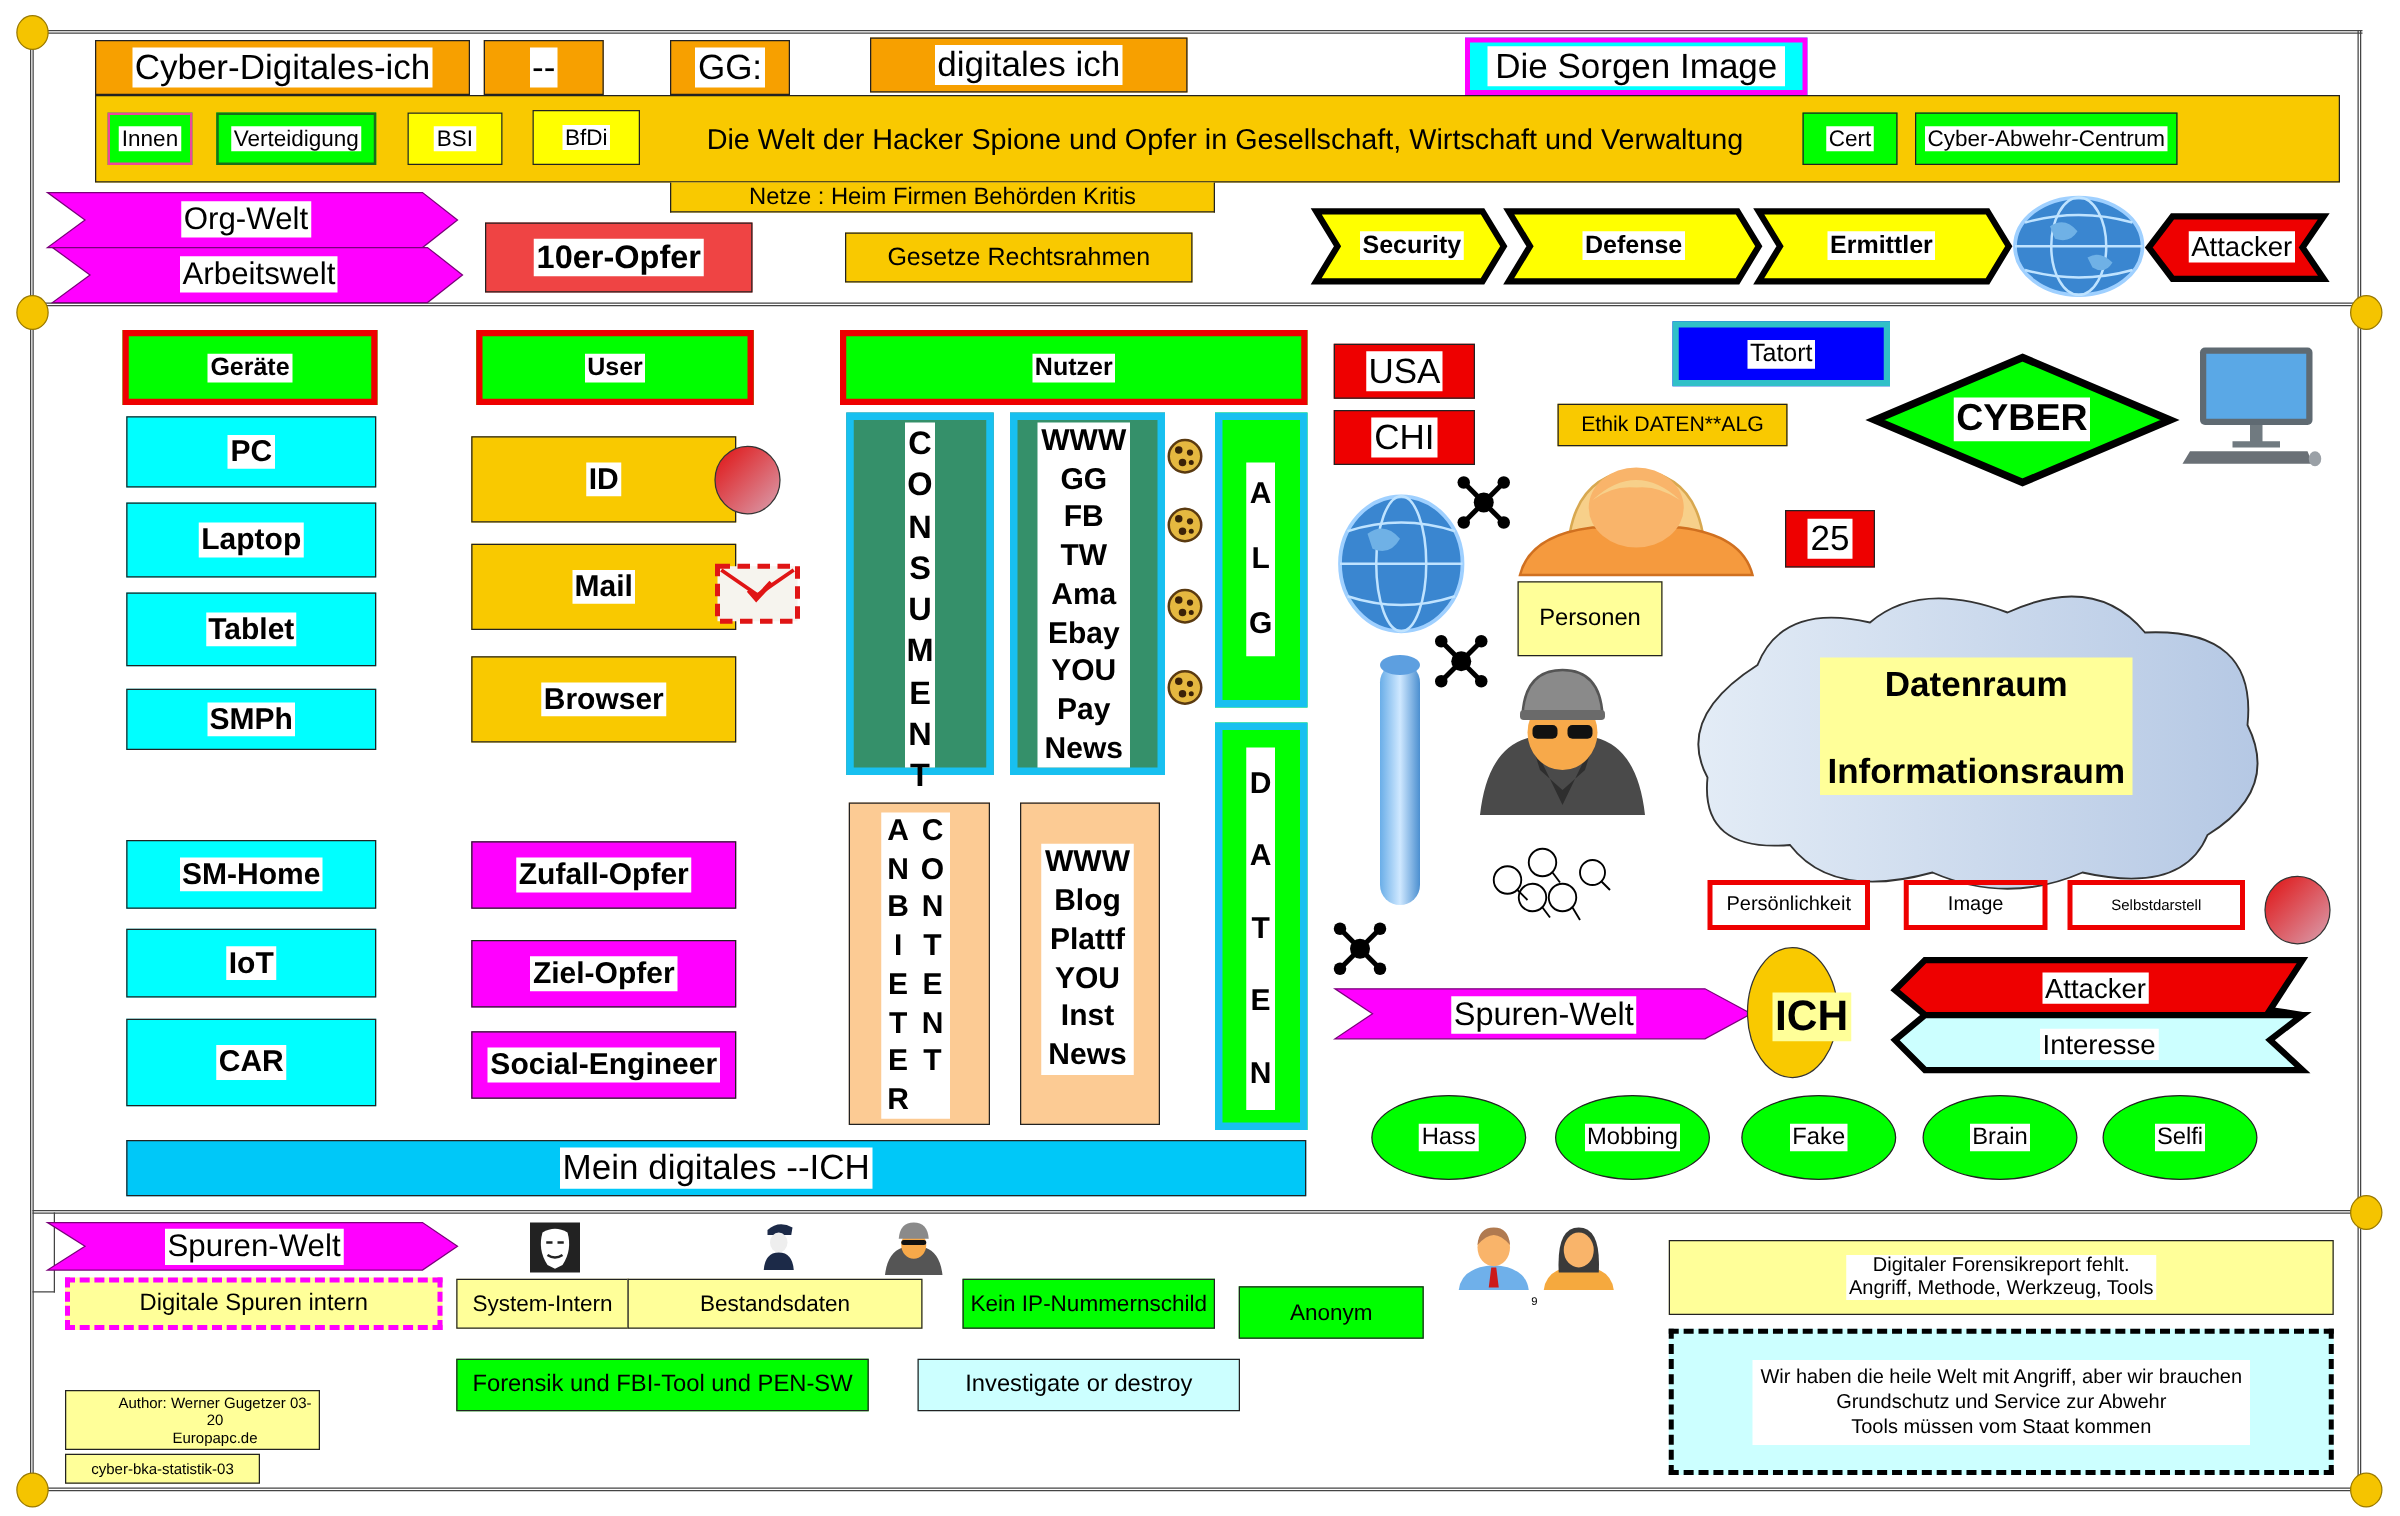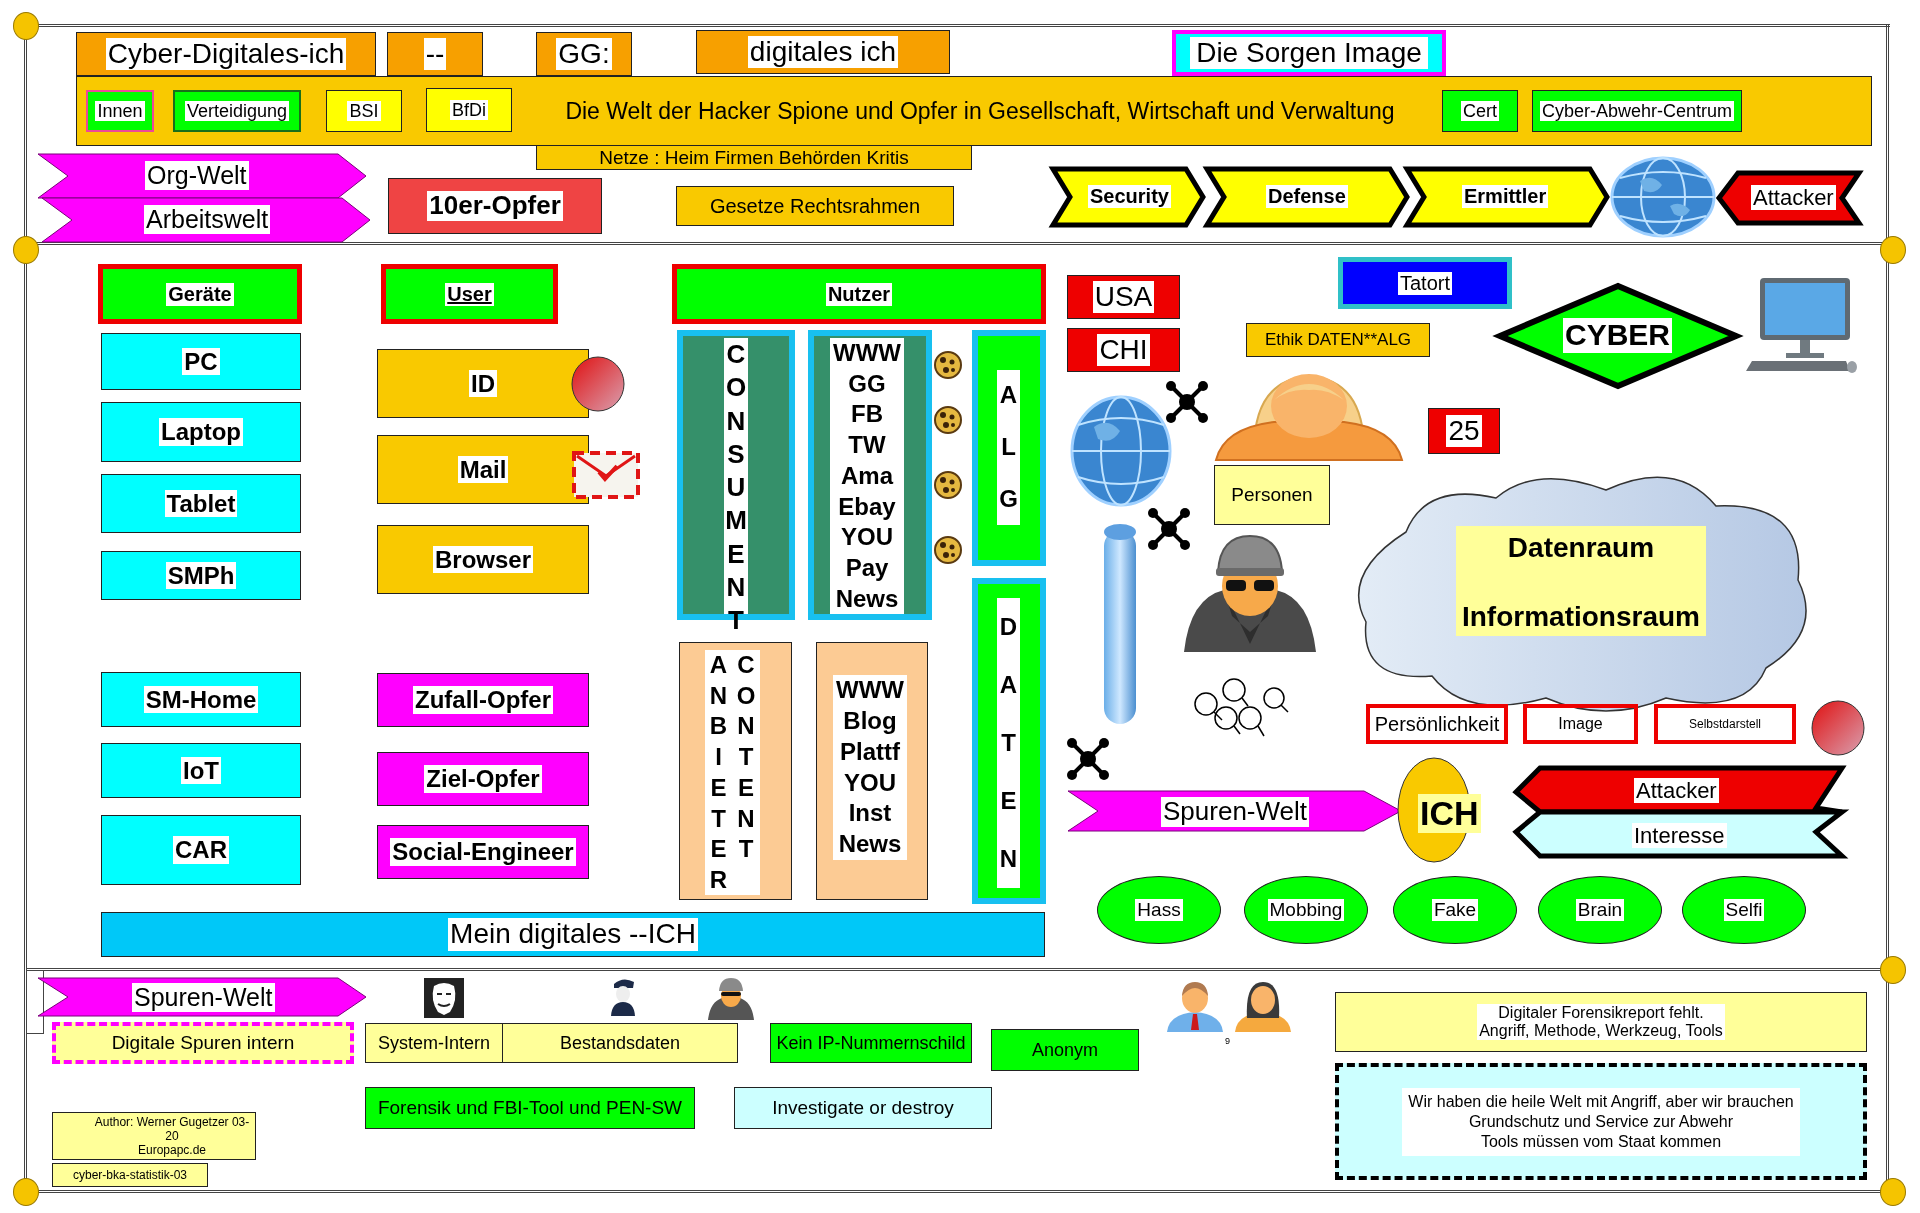--- a/index.html
+++ b/index.html
@@ -132,21 +132,21 @@
 <div class="box" style="left:101px;top:672px;width:200px;height:55px;background:#00ffff;font-size:24px;">
   <span class="lbl bold">SM-Home</span>
   </div>
 <div class="box" style="left:101px;top:743px;width:200px;height:55px;background:#00ffff;font-size:24px;">
   <span class="lbl bold">IoT</span>
   </div>
 <div class="box" style="left:101px;top:815px;width:200px;height:70px;background:#00ffff;font-size:24px;">
   <span class="lbl bold">CAR</span>
   </div>
 
-<div class="box" style="left:381px;top:264px;width:177px;height:60px;background:#00ff00;border:5px solid #ee0000;font-size:20px;text-decoration:underline;">
+<div class="box" style="left:381px;top:264px;width:222px;height:60px;background:#00ff00;border:5px solid #ee0000;font-size:20px;">
   <span class="lbl bold">User</span>
   </div>
 <div class="box" style="left:377px;top:349px;width:212px;height:69px;background:#f9c900;font-size:24px;">
   <span class="lbl bold">ID</span>
   </div>
 <svg style="left:570px;top:356px;" width="56" height="56">
   <defs>
       <linearGradient id="rg1" x1="0" y1="0" x2="1" y2="1">
         <stop offset="0" stop-color="#e01010"></stop>
         <stop offset="1" stop-color="#d9a0b0"></stop>
@@ -407,21 +407,21 @@
       <line x1="50" y1="22" x2="56" y2="30"></line>
     <circle cx="34" cy="42" r="11"></circle>
       <line x1="42" y1="50" x2="48" y2="58"></line>
     <circle cx="58" cy="42" r="11"></circle>
       <line x1="66" y1="50" x2="72" y2="60"></line>
     <circle cx="82" cy="22" r="10"></circle>
       <line x1="89" y1="29" x2="96" y2="36"></line>
     </g>
   </svg>
 
-<div class="box" style="left:1366px;top:704px;width:142px;height:40px;border:4px solid #ee0000;font-size:20px;">
+<div class="box" style="left:1366px;top:704px;width:130px;height:40px;border:4px solid #ee0000;font-size:16px;">
   <span>Persönlichkeit</span>
   </div>
 <div class="box" style="left:1523px;top:704px;width:115px;height:40px;border:4px solid #ee0000;font-size:16px;">
   <span>Image</span>
   </div>
 <div class="box" style="left:1654px;top:704px;width:142px;height:40px;border:4px solid #ee0000;font-size:12px;">
   <span>Selbstdarstell</span>
   </div>
 <svg style="left:1810px;top:700px;" width="56" height="56">
   <defs>

